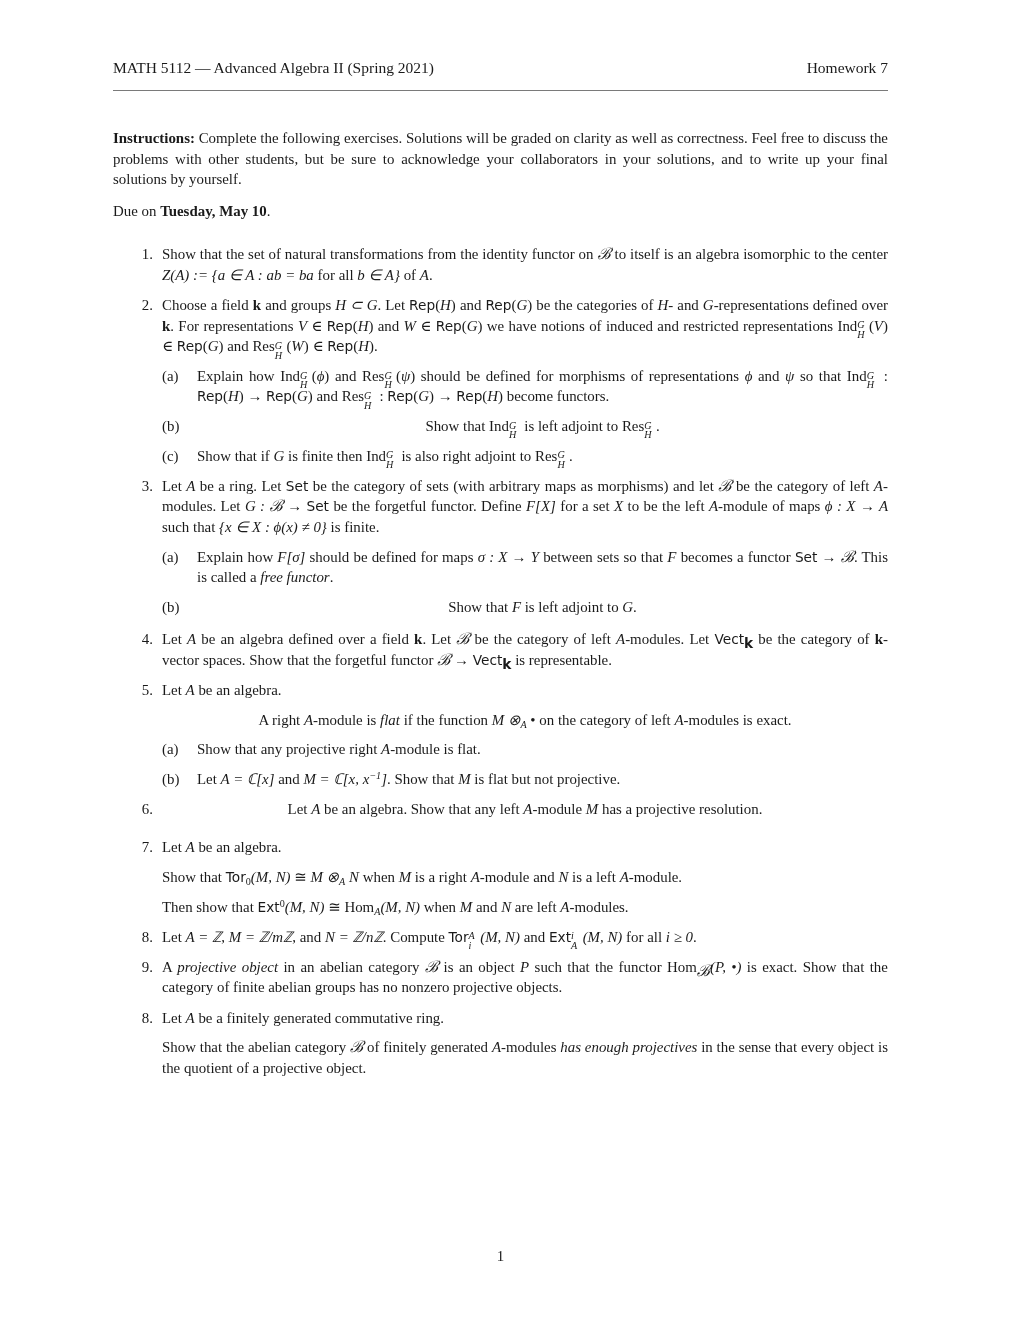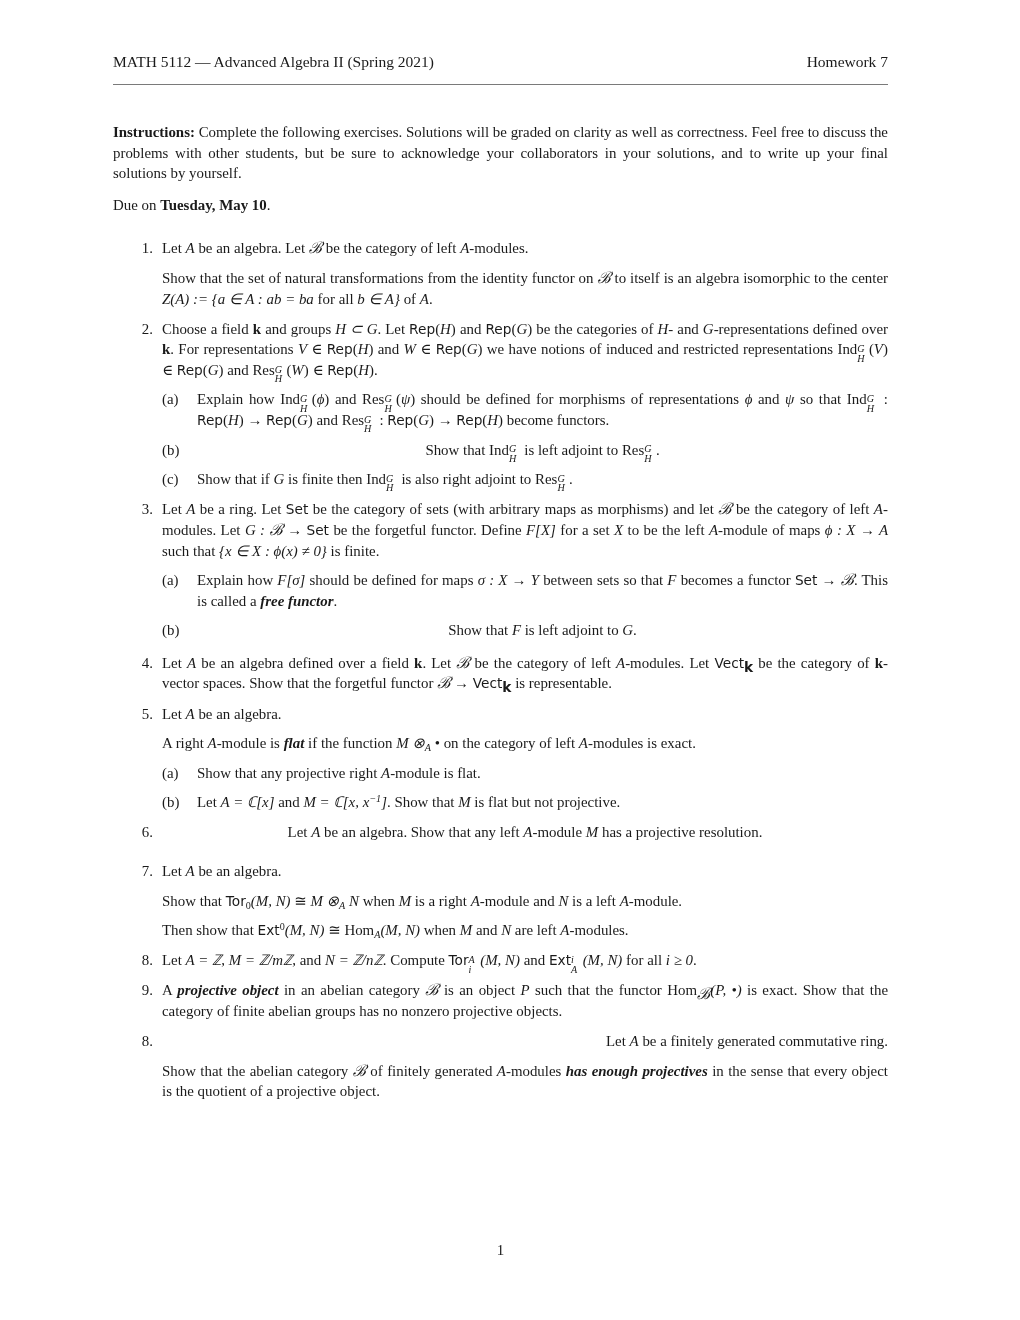--- a/index.html
+++ b/index.html
@@ -11,21 +11,21 @@
     width: 1020px;
     height: 1320px;
     font-family: "Liberation Serif", "DejaVu Serif", serif;
     color: #1a1a1a;
     position: relative;
     overflow: hidden;
   }
   .page {
     position: absolute;
     left: 113px;
-    top: 4px;
+    top: 10px;
     width: 775px;
     height: 1060px;
   }
 
   
   .runhead {
     position: absolute;
     top: 48px;
     left: 0;
     width: 775px;
@@ -98,21 +98,21 @@
     width: 27px;
     text-align: left;
   }
   ol.sub > li:last-child { margin-bottom: 0; }
   ol.items > li:last-child { margin-bottom: 0; }
 
   
   .mi { font-style: italic; font-family: "Liberation Serif", serif; }
   .mr { font-style: normal; }
   .bb { font-weight: bold; }
-  .it { font-style: italic; font-weight: bold; }
+  .it { font-style: italic; }
   .sf {
     font-family: "DejaVu Sans", "Liberation Sans", sans-serif;
     font-size: 0.92em;
     font-style: normal;
   }
   .scr {
     font-family: "Liberation Serif", serif;
     font-style: italic;
     font-size: 1.06em;
   }
@@ -165,21 +165,20 @@
   <div class="body">
 
     <p><span class="bb">Instructions:</span> <span>Complete the following exercises. Solutions will be graded on clarity as well as correctness. Feel free to discuss the problems with other students, but be sure to acknowledge your collaborators in your solutions, and to write up your final solutions by yourself.</span></p>
 
     <p class="duepara"><span>Due on</span> <span class="bb">Tuesday, May 10</span><span>.</span></p>
 
     <ol class="items">
 
       <li>
         <span class="mark">1.</span>
-        <p><span>Let</span> <span class="mi">A</span> <span>be an algebra. Let</span> <span class="scr">ℬ</span> <span>be the category of left</span> <span class="mi">A</span><span>-modules.</span></p>
         <p style="margin-top:9px;margin-bottom:0"><span>Show that the set of natural transformations from the identity functor on</span> <span class="scr">ℬ</span> <span>to itself is an algebra isomorphic to the center</span> <span class="mi">Z(A) :=</span> <span class="mi">{a ∈ A : ab = ba</span> <span>for all</span> <span class="mi">b ∈ A}</span> <span>of</span> <span class="mi">A</span><span>.</span></p>
       </li>
 
       <li>
         <span class="mark">2.</span>
         <p style="margin-bottom:0"><span>Choose a field</span> <span class="bb">k</span> <span>and groups</span> <span class="mi">H ⊂ G</span><span>. Let</span> <span class="sf">Rep</span>(<span class="mi">H</span>) <span>and</span> <span class="sf">Rep</span>(<span class="mi">G</span>) <span>be the categories of</span> <span class="mi">H</span><span>- and</span> <span class="mi">G</span><span>-representations defined over</span> <span class="bb">k</span><span>. For representations</span> <span class="mi">V</span> <span>∈</span> <span class="sf">Rep</span>(<span class="mi">H</span>) <span>and</span> <span class="mi">W</span> <span>∈</span> <span class="sf">Rep</span>(<span class="mi">G</span>) <span>we have notions of induced and restricted representations</span> <span class="mr">Ind</span><span class="ud updown"><sup class="mi">G</sup><sub class="mi">H</sub></span>(<span class="mi">V</span>) <span>∈</span> <span class="sf">Rep</span>(<span class="mi">G</span>) <span>and</span> <span class="mr">Res</span><span class="ud updown"><sup class="mi">G</sup><sub class="mi">H</sub></span>(<span class="mi">W</span>) <span>∈</span> <span class="sf">Rep</span>(<span class="mi">H</span>)<span>.</span></p>
 
         <ol class="sub">
           <li>
             <span class="mark">(a)</span>
@@ -213,21 +212,21 @@
       </li>
 
       <li>
         <span class="mark">4.</span>
         <p style="margin-bottom:0"><span>Let</span> <span class="mi">A</span> <span>be an algebra defined over a field</span> <span class="bb">k</span><span>. Let</span> <span class="scr">ℬ</span> <span>be the category of left</span> <span class="mi">A</span><span>-modules. Let</span> <span class="sf">Vect</span><sub class="sf bb">k</sub> <span>be the category of</span> <span class="bb">k</span><span>-vector spaces. Show that the forgetful functor</span> <span class="scr">ℬ</span> <span>→</span> <span class="sf">Vect</span><sub class="sf bb">k</sub> <span>is representable.</span></p>
       </li>
 
       <li>
         <span class="mark">5.</span>
         <p style="margin-bottom:0;text-align:left"><span>Let</span> <span class="mi">A</span> <span>be an algebra.</span></p>
-        <p style="margin-top:9px;margin-bottom:0;text-align:left"><span>A right</span> <span class="mi">A</span><span>-module is</span> <span class="it">flat</span> <span>if the function</span> <span class="mi">M ⊗</span><sub class="mi">A</sub> <span>•</span> <span>on the category of left</span> <span class="mi">A</span><span>-modules is exact.</span></p>
+        <p style="margin-top:9px;margin-bottom:0;text-align:center"><span>A right</span> <span class="mi">A</span><span>-module is</span> <span class="it">flat</span> <span>if the function</span> <span class="mi">M ⊗</span><sub class="mi">A</sub> <span>•</span> <span>on the category of left</span> <span class="mi">A</span><span>-modules is exact.</span></p>
 
         <ol class="sub">
           <li>
             <span class="mark">(a)</span>
             <p style="margin-bottom:0;text-align:left"><span>Show that any projective right</span> <span class="mi">A</span><span>-module is flat.</span></p>
           </li>
           <li>
             <span class="mark">(b)</span>
             <p style="margin-bottom:0;text-align:left"><span>Let</span> <span class="mi">A = ℂ[x]</span> <span>and</span> <span class="mi">M = ℂ[x, x</span><sup class="mi">−1</sup><span class="mi">]</span><span>. Show that</span> <span class="mi">M</span> <span>is flat but not projective.</span></p>
           </li>
@@ -251,21 +250,21 @@
         <p style="margin-bottom:0;text-align:left"><span>Let</span> <span class="mi">A = ℤ</span><span>,</span> <span class="mi">M = ℤ/mℤ</span><span>, and</span> <span class="mi">N = ℤ/nℤ</span><span>. Compute</span> <span class="sf">Tor</span><span class="ud updown"><sup class="mi">A</sup><sub class="mi">i</sub></span><span class="mi">(M, N)</span> <span>and</span> <span class="sf">Ext</span><span class="ud updown"><sup class="mi">i</sup><sub class="mi">A</sub></span><span class="mi">(M, N)</span> <span>for all</span> <span class="mi">i ≥ 0</span><span>.</span></p>
       </li>
 
       <li>
         <span class="mark">9.</span>
         <p style="margin-bottom:0"><span>A</span> <span class="it">projective object</span> <span>in an abelian category</span> <span class="scr">ℬ</span> <span>is an object</span> <span class="mi">P</span> <span>such that the functor</span> <span class="mr">Hom</span><sub class="scr">ℬ</sub><span class="mi">(P, •)</span> <span>is exact. Show that the category of finite abelian groups has no nonzero projective objects.</span></p>
       </li>
 
       <li>
         <span class="mark">8.</span>
-        <p style="margin-bottom:4px;text-align:right"><span>Let</span> <span class="mi">A</span> <span>be a finitely generated commutative ring.</span></p>
+        <p style="margin-bottom:4px;text-align:left"><span>Let</span> <span class="mi">A</span> <span>be a finitely generated commutative ring.</span></p>
         <p style="margin-top:9px;margin-bottom:0"><span>Show that the abelian category</span> <span class="scr">ℬ</span> <span>of finitely generated</span> <span class="mi">A</span><span>-modules</span> <span class="it">has enough projectives</span> <span>in the sense that every object is the quotient of a projective object.</span></p>
       </li>
 
     </ol>
   </div>
 
   <div class="folio">1</div>
 </div>
 
 </body></html>

